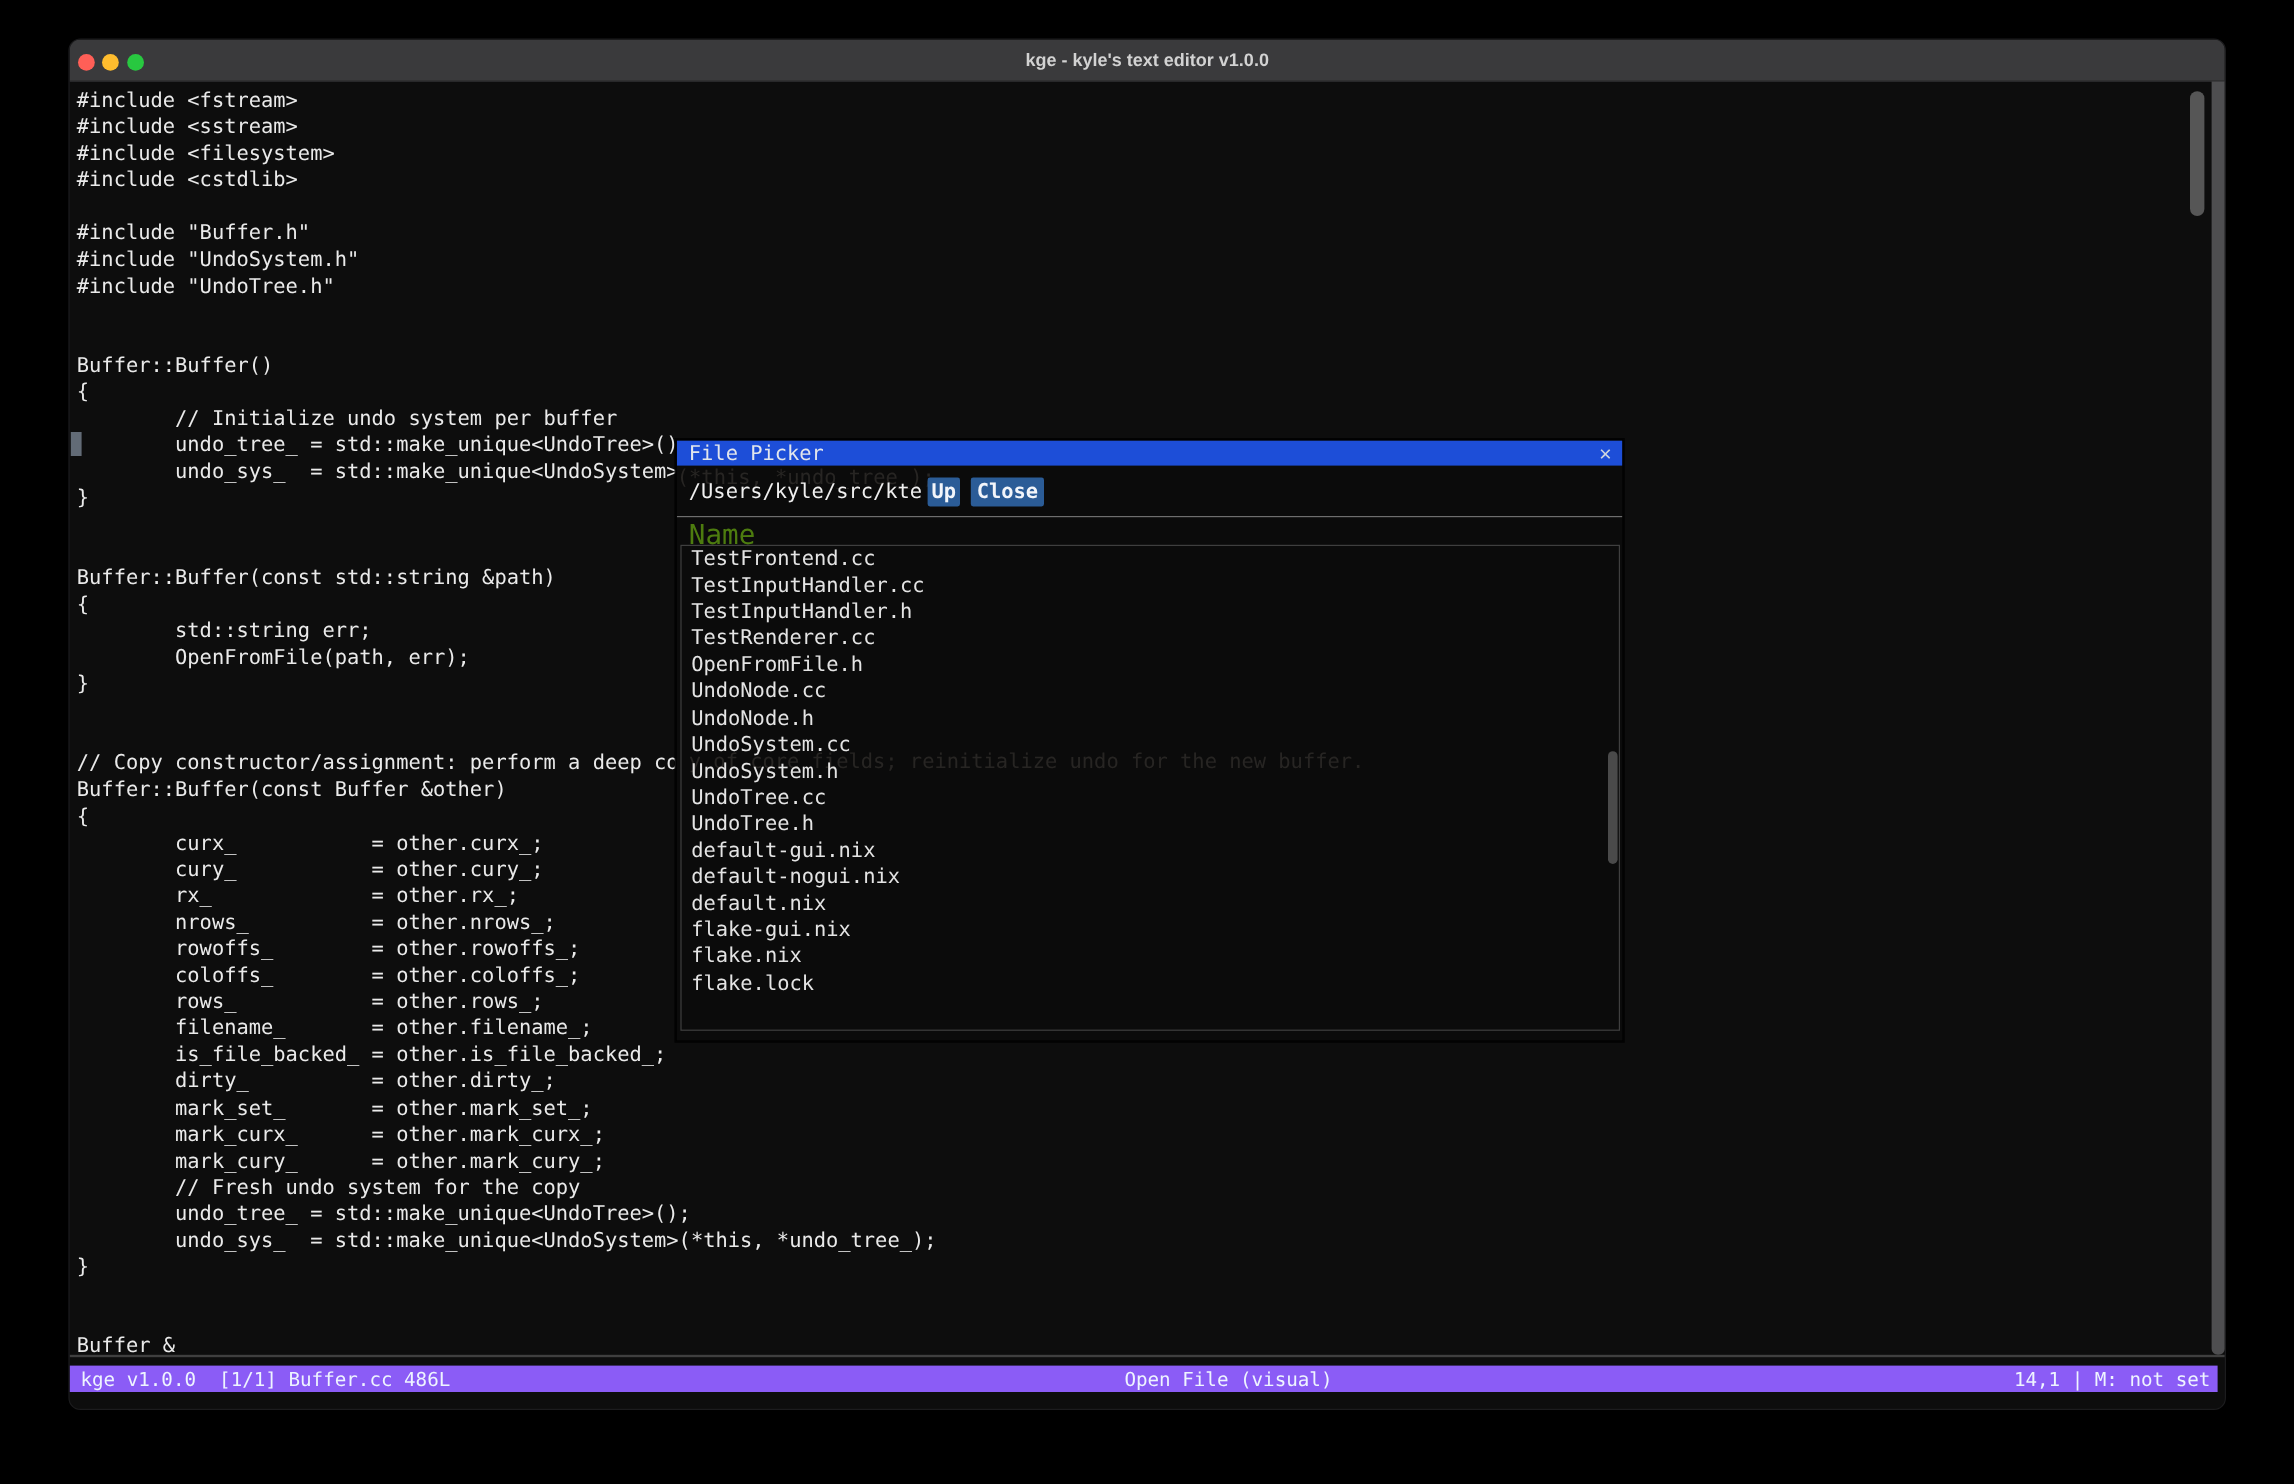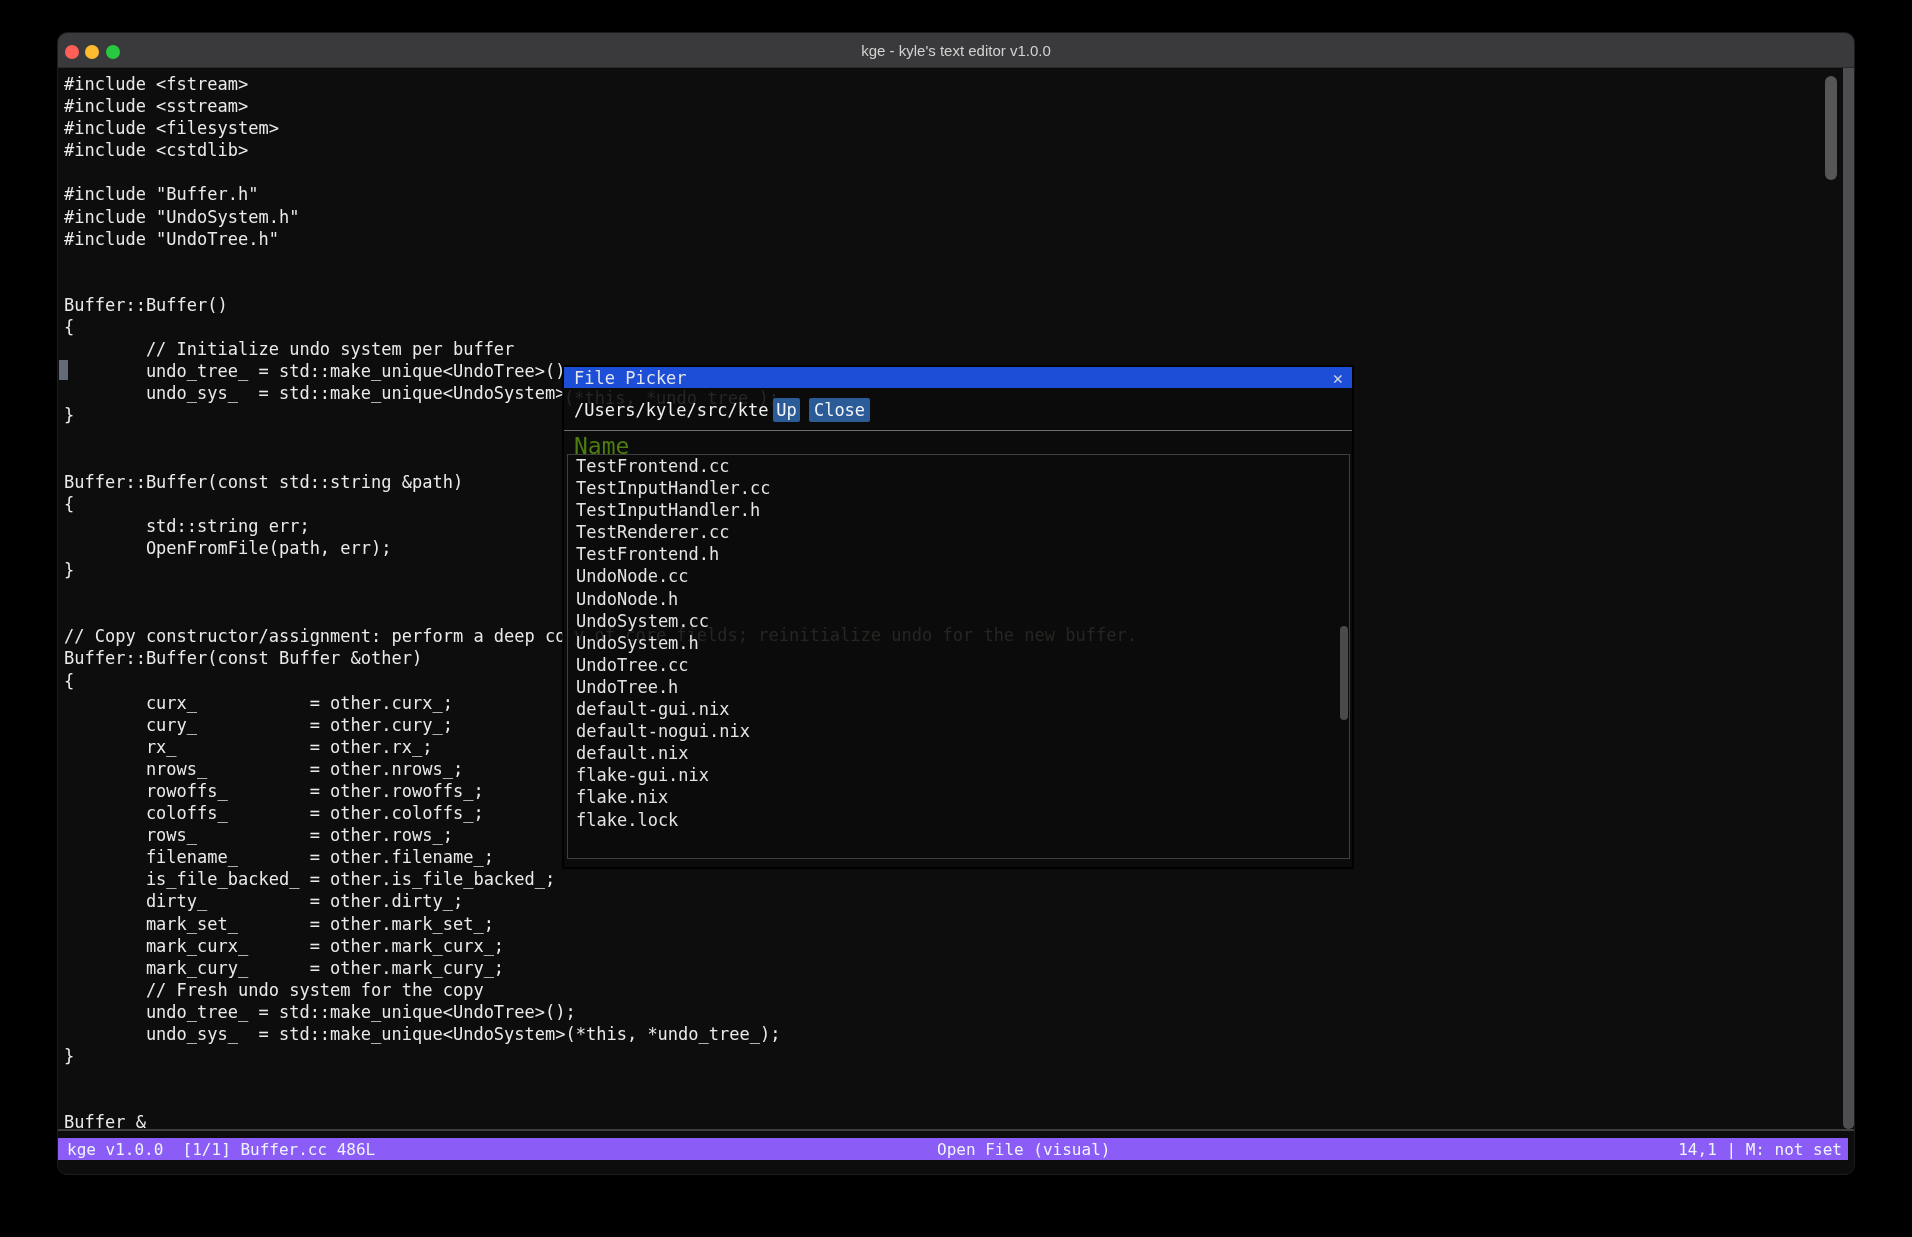--- a/index.html
+++ b/index.html
@@ -12,21 +12,21 @@
                 background:#0d0d0d; border-radius:10px; overflow:hidden;
                 border:1px solid #1c1c1e; }
   .titlebar { position:absolute; left:0; top:0; width:100%; height:35px;
               background:#3a3a3c; border-bottom:1px solid #2a2a2c; }
   .traffic { position:absolute; top:12px; width:14px; height:14px; border-radius:50%; }
   .t-close { left:7px;  background:#ff5f57; }
   .t-min   { left:27px; background:#febc2e; }
   .t-zoom  { left:48px; background:#28c840; }
   .win-title { position:absolute; left:0; top:0; width:100%; height:35px;
                display:flex; align-items:center; justify-content:center;
-               font-family:"Liberation Sans", sans-serif; font-weight:normal;
+               font-family:"Liberation Sans", sans-serif; font-weight:bold;
                font-size:15px; color:#d2d2d2; }
 
   
   .code-pre { position:absolute; left:6px; top:40px; white-space:pre;
               font-size:17px; line-height:22.1px; color:#eaeaea; }
   .cursor-block { position:absolute; left:1px; top:327px; width:9px; height:20px;
                   background:#626b76; }
   .editor-scroll-thumb { position:absolute; left:1767px; top:43px; width:12px; height:104px;
                          border-radius:6px; background:#565656; }
   .window-scroll-track { position:absolute; left:1785px; top:35px; width:11px; height:1061px;
@@ -49,21 +49,21 @@
                      background:#1d4ed8; color:#e2e6ec; font-size:17px; }
   .dialog-title { position:absolute; left:10px; top:1px; }
   .dialog-x { position:absolute; right:9px; top:1px; color:#cfd6df; cursor:default; }
   .ghost { position:absolute; white-space:pre; font-size:17px;
            color:rgba(215,195,185,0.14); pointer-events:none; }
   .ghost-top  { left:0px;  top:21px; }
   .ghost-list { left:10px; top:258px; }
   .path-row { position:absolute; left:10px; top:31px; height:24px; font-size:17px; color:#f0f0f0; }
   .path-label { position:absolute; left:0; top:2px; white-space:pre; }
   .btn { position:absolute; top:0; height:24px; background:#2b5c97; color:#f2f5fa;
-         font-size:17px; text-align:center; line-height:24px; border-radius:2px; }
+         font-size:17px; text-align:center; line-height:24px; border-radius:2px;font-weight:bold; }
   .btn-up    { left:199px; width:27px; }
   .btn-close { left:235px; width:61px; }
   .dialog-sep { position:absolute; left:0; top:63px; width:100%; height:1px; background:#6e6e6e; }
   .name-header { position:absolute; left:10px; top:66px; font-size:23px; color:#4d7c0f; }
   .file-list { position:absolute; left:3px; top:87px; width:783px; height:405px;
                border:1px solid #3f3f3f; overflow:hidden; }
   .file-item { height:22.1px; line-height:22.1px; padding-left:8px; white-space:pre;
                font-size:17px; color:#e4e4e4; }
   .list-scroll-thumb { position:absolute; right:4px; top:259px; width:8px; height:94px;
                        border-radius:4px; background:#4a4a4a; }
@@ -159,21 +159,21 @@
 
     <div class="dialog-sep"></div>
     <div class="name-header">Name</div>
 
     <div class="file-list">
 
     <div class="file-item">TestFrontend.cc</div>
         <div class="file-item">TestInputHandler.cc</div>
         <div class="file-item">TestInputHandler.h</div>
         <div class="file-item">TestRenderer.cc</div>
-        <div class="file-item">TestFrontend.h</div>
+        <div class="file-item">OpenFromFile.h</div>
         <div class="file-item">UndoNode.cc</div>
         <div class="file-item">UndoNode.h</div>
         <div class="file-item">UndoSystem.cc</div>
         <div class="file-item">UndoSystem.h</div>
         <div class="file-item">UndoTree.cc</div>
         <div class="file-item">UndoTree.h</div>
         <div class="file-item">default-gui.nix</div>
         <div class="file-item">default-nogui.nix</div>
         <div class="file-item">default.nix</div>
         <div class="file-item">flake-gui.nix</div>

